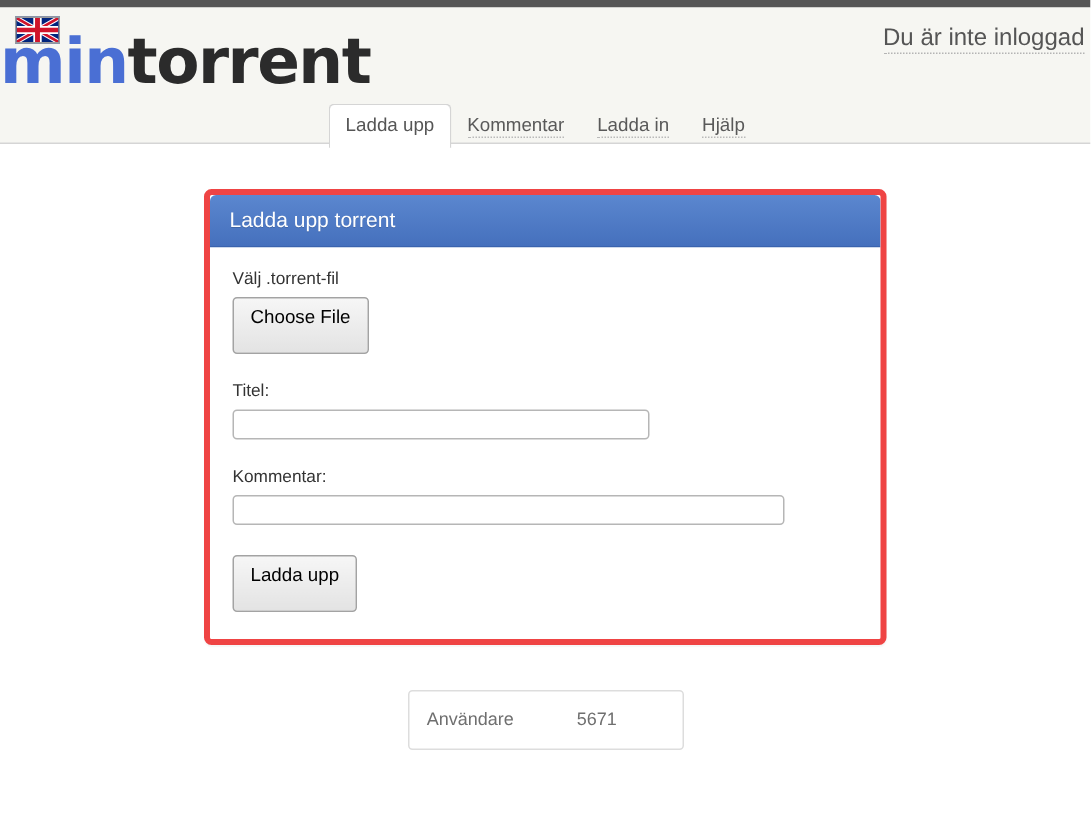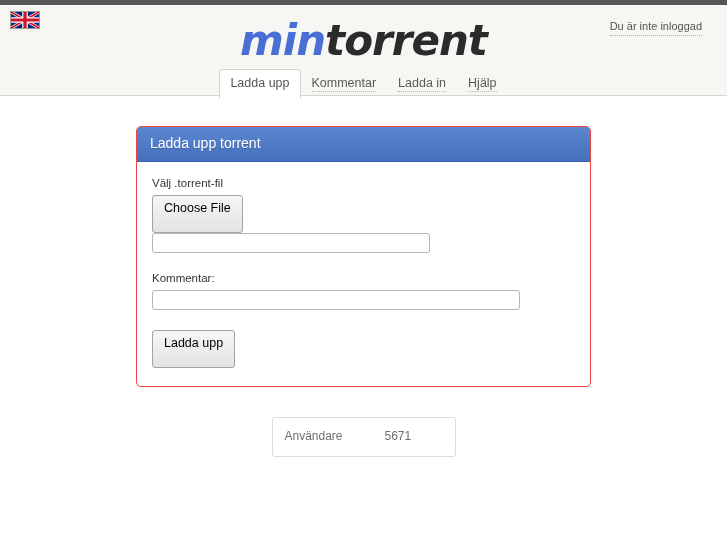--- a/index.html
+++ b/index.html
@@ -41,38 +41,37 @@
     width: 30px;
     height: 18px;
     border: 1px solid #9a9a9a;
     background: #00247d;
     overflow: hidden;
   }
   .flag svg { display:block; width:100%; height:100%; }
 
   .login-status {
     position: absolute;
-    right: 25px;
+    right: 4px;
     top: 14px;
-    font-size: 11px;
+    font-size: 16px;
     color: #555;
     border-bottom: 1px dotted #b4b4b4;
     padding-bottom: 2px;
     line-height: 14px;
   }
 
   .logo {
     position: absolute;
     left: 0; right: 0;
     top: 12px;
-    text-align: center;
+    text-align: left;
     font-family: "DejaVu Sans", sans-serif;
     font-size: 42px;
     font-weight: bold;
-    font-style: italic;
     letter-spacing: -1px;
     line-height: 48px;
     white-space: nowrap;
   }
   .logo .min { color: #4a6fd4; }
   .logo .torrent { color: #2b2b2b; }
 
   
   .tabs {
     position: absolute;
@@ -108,21 +107,21 @@
   .tab.active .lbl { border-bottom: none; }
 
   
   .main {
     padding-top: 30px;
   }
 
   .panel {
     width: 455px;
     margin: 0 auto;
-    border: 1px solid #ef4444;
+    border: 4px solid #ef4444;
     border-radius: 5px;
     background: #fff;
     box-shadow: 0 1px 1px rgba(0,0,0,0.04);
   }
   .panel-head {
     background: linear-gradient(to bottom, #5b87cf 0%, #4570bd 100%);
     border-radius: 4px 4px 0 0;
     color: #ffffff;
     font-size: 14px;
     padding: 8px 13px 9px 13px;
@@ -222,20 +221,21 @@
 
 <div class="main">
 
   <div class="panel">
     <div class="panel-head">Ladda upp torrent</div>
     <div class="panel-body">
 
       <div class="field-label">Välj .torrent-fil</div>
       <button class="native-btn">Choose File</button>
 
+      <div class="field-label spaced">Titel:</div>
       <input class="txtinput title-input" type="text" value="" style="">
 
       <div class="field-label spaced">Kommentar:</div>
       <input class="txtinput comment-input" type="text" value="" style="">
 
       <div class="submit-wrap">
         <button class="native-btn">Ladda upp</button>
       </div>
 
     </div>

